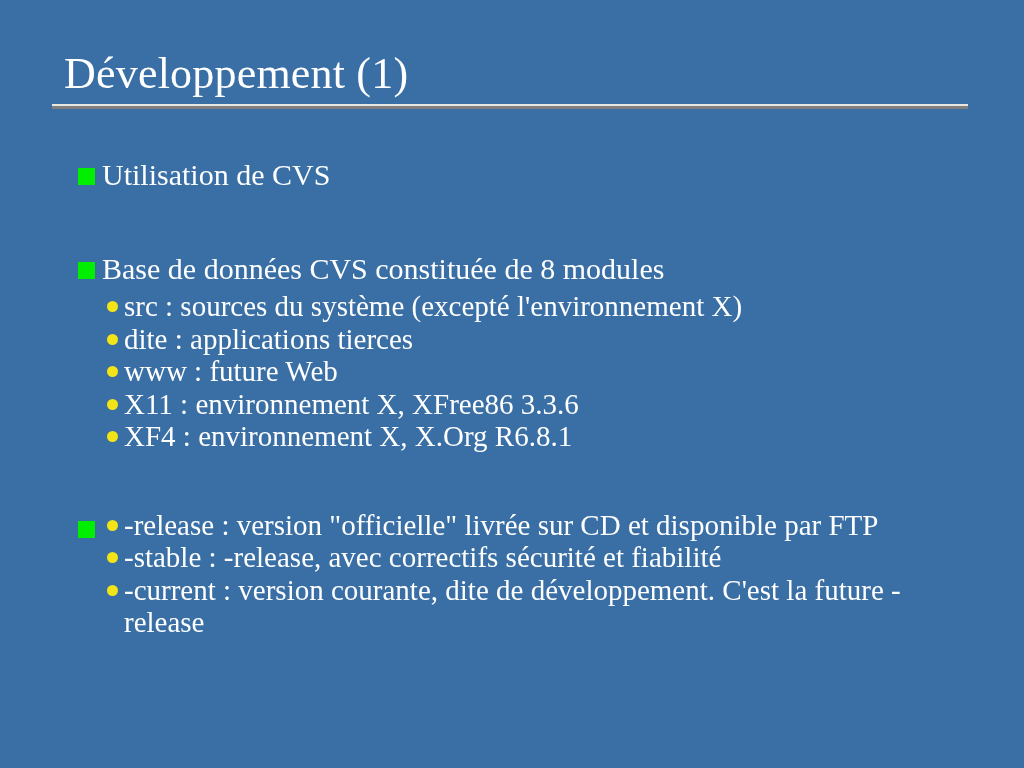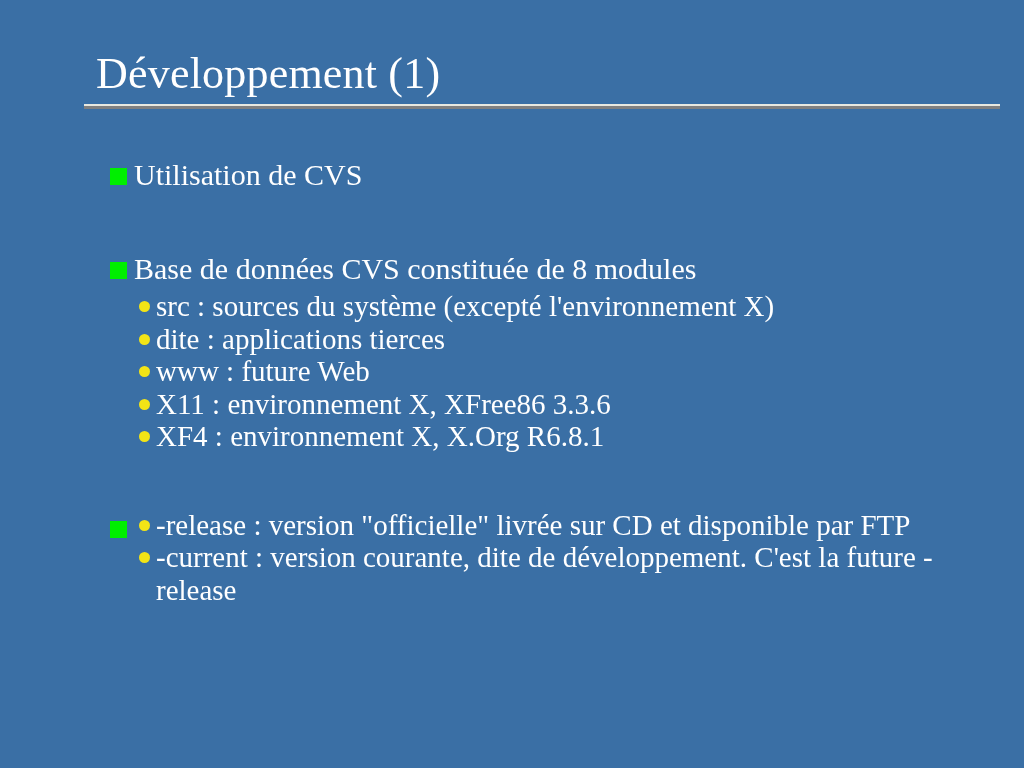--- a/index.html
+++ b/index.html
@@ -15,21 +15,20 @@
     font-family: "Liberation Serif", "DejaVu Serif", serif;
     -webkit-font-smoothing: antialiased;
   }
 
   .slide {
     position: relative;
     width: 876px;
     height: 768px;
     background: #3a6fa5;
     box-sizing: border-box;
-    margin-left: 32px;
   }
 
   
   .title-block {
     position: absolute;
     left: 52px;
     top: 48px;
     width: 916px;
   }
   .slide-title {
@@ -166,19 +165,23 @@
       <div class="l1">
         <span class="marker-sq"></span>
       </div>
       <div class="sublist">
         <div class="l2">
           <span class="marker-dot"></span>
           <span class="l2-text">-release : version "officielle" livrée sur CD et disponible par FTP</span>
         </div>
         <div class="l2">
           <span class="marker-dot"></span>
+          <span class="l2-text">-stable : -release, avec correctifs sécurité et fiabilité</span>
+        </div>
+        <div class="l2">
+          <span class="marker-dot"></span>
           <span class="l2-text">-current : version courante, dite de développement. C'est la future -release</span>
         </div>
       </div>
     </div>
 
   </div>
 </div>
 
 </body></html>

